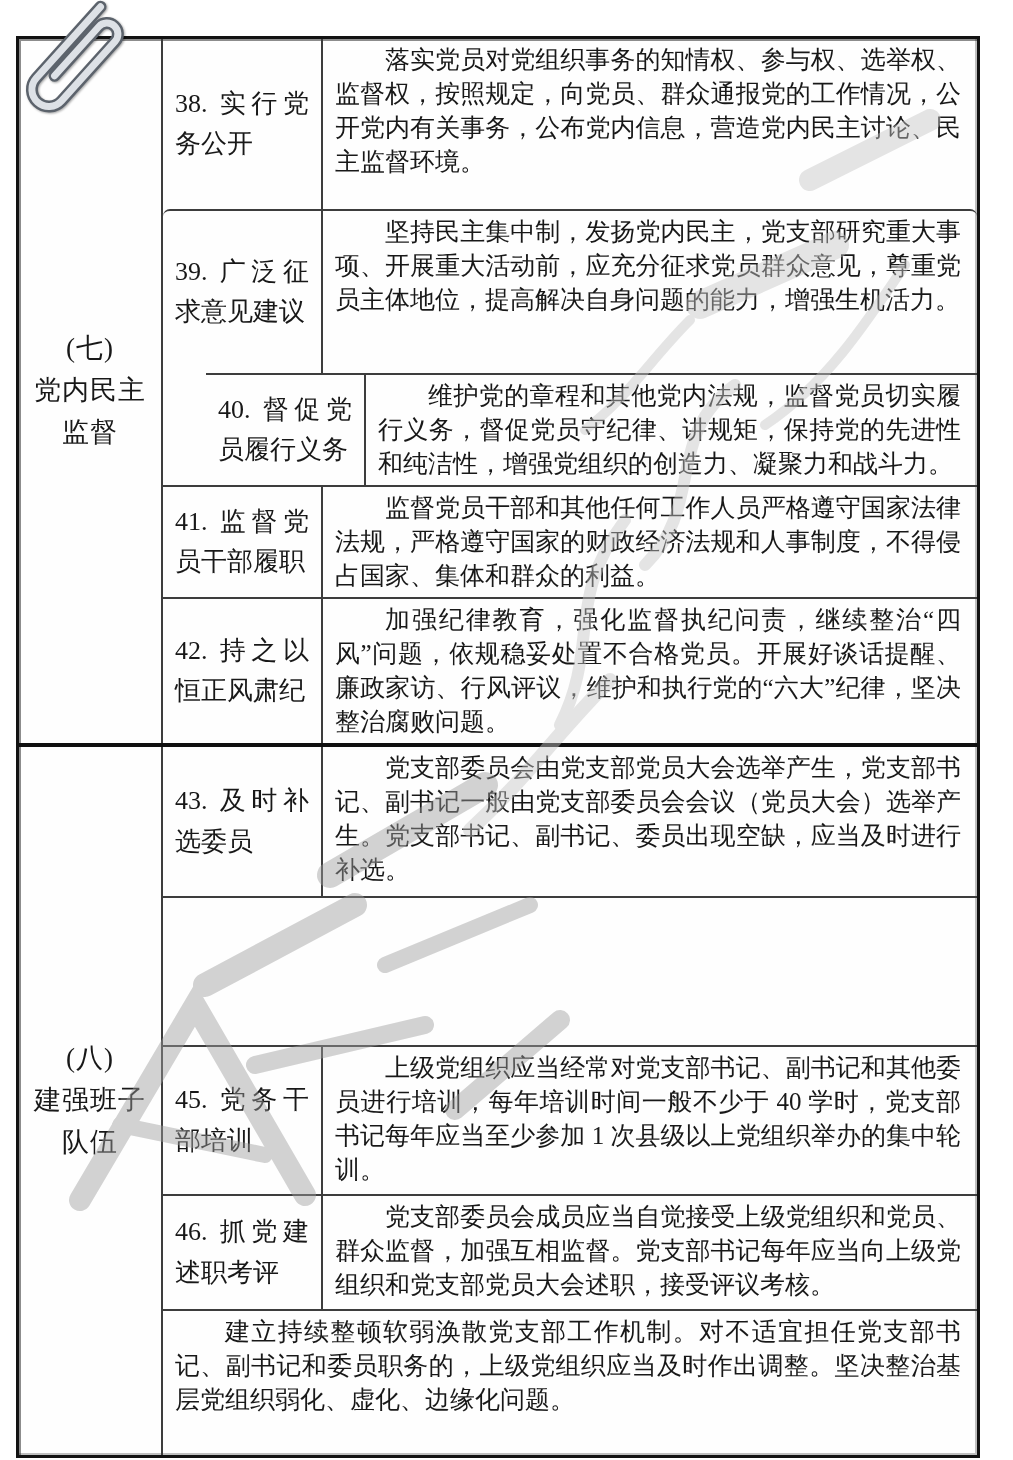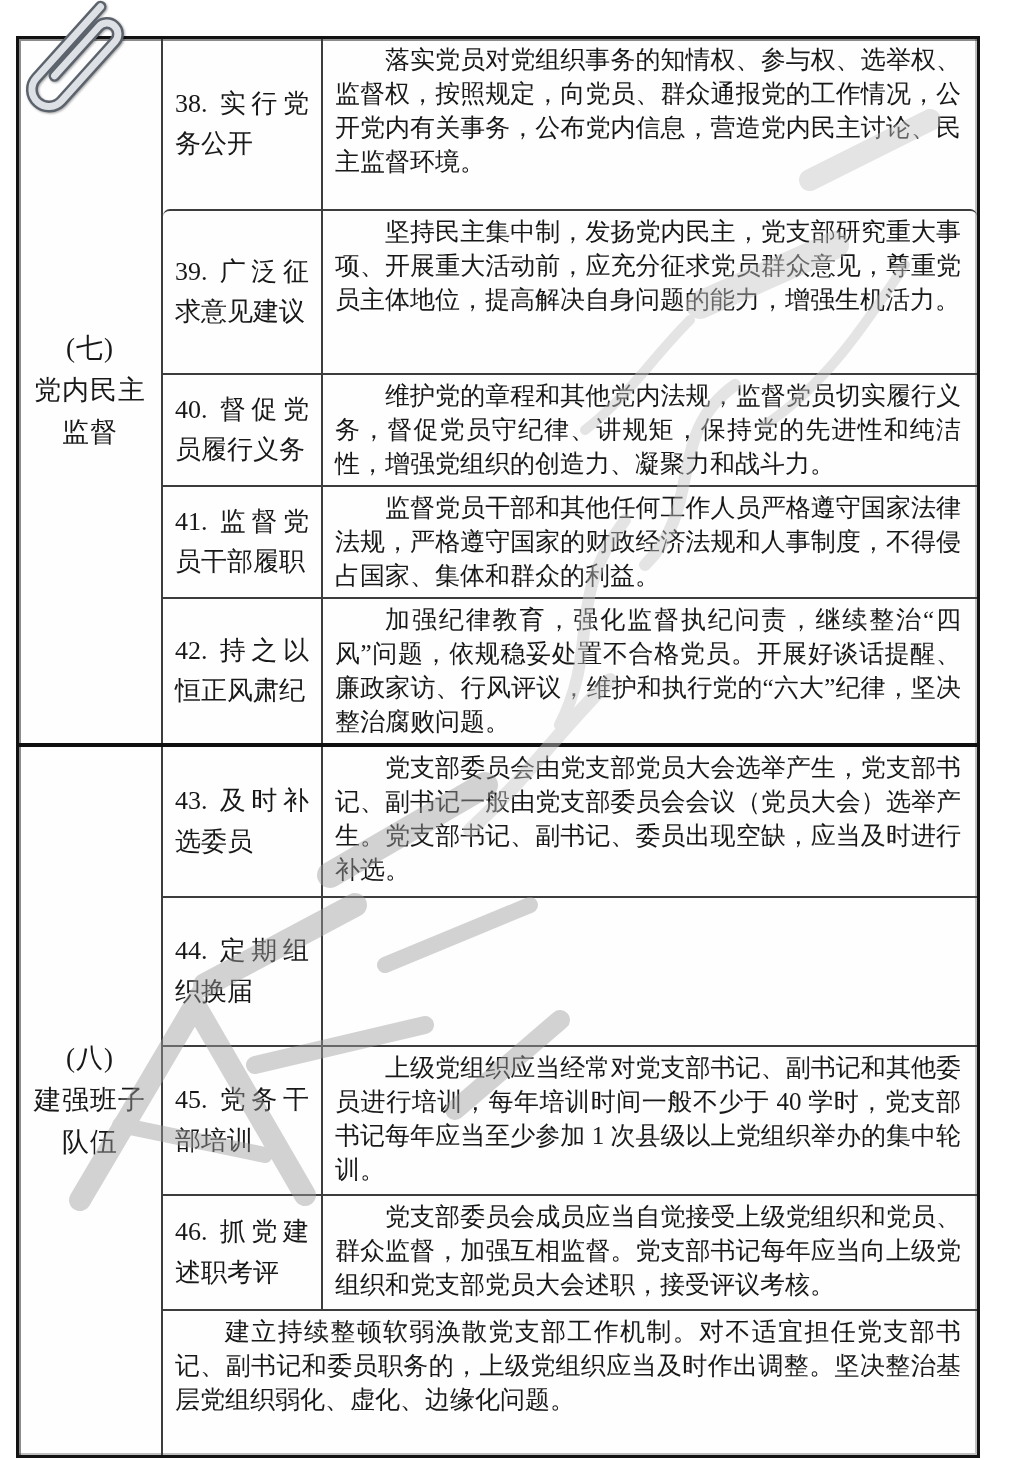--- a/index.html
+++ b/index.html
@@ -104,21 +104,21 @@
     </div>
   </div>
 
   <div class="row" style="min-height: 164px; border-radius: 7px;">
     <div class="item-cell">39. 广泛征求意见建议</div>
     <div class="desc-cell">
       <p class="desc-text">坚持民主集中制，发扬党内民主，党支部研究重大事项、开展重大活动前，应充分征求党员群众意见，尊重党员主体地位，提高解决自身问题的能力，增强生机活力。</p>
     </div>
   </div>
 
-  <div class="row" style="min-height: 112px;">
+  <div class="row" style="min-height: 112px; margin-left: 43px;">
     <div class="item-cell">40. 督促党员履行义务</div>
     <div class="desc-cell">
       <p class="desc-text">维护党的章程和其他党内法规，监督党员切实履行义务，督促党员守纪律、讲规矩，保持党的先进性和纯洁性，增强党组织的创造力、凝聚力和战斗力。</p>
     </div>
   </div>
 
   <div class="row" style="min-height: 102px;">
     <div class="item-cell">41. 监督党员干部履职</div>
     <div class="desc-cell">
       <p class="desc-text">监督党员干部和其他任何工作人员严格遵守国家法律法规，严格遵守国家的财政经济法规和人事制度，不得侵占国家、集体和群众的利益。</p>
@@ -142,21 +142,20 @@
       </div>
     <div class="rows">
   <div class="row" style="min-height: 149px;">
     <div class="item-cell">43. 及时补选委员</div>
     <div class="desc-cell">
       <p class="desc-text">党支部委员会由党支部党员大会选举产生，党支部书记、副书记一般由党支部委员会会议（党员大会）选举产生。党支部书记、副书记、委员出现空缺，应当及时进行补选。</p>
     </div>
   </div>
 
   <div class="row" style="min-height: 149px;">
-    <div class="item-cell">44. 定期组织换届</div>
   </div>
 
   <div class="row" style="min-height: 149px;">
     <div class="item-cell">45. 党务干部培训</div>
     <div class="desc-cell">
       <p class="desc-text">上级党组织应当经常对党支部书记、副书记和其他委员进行培训，每年培训时间一般不少于 40 学时，党支部书记每年应当至少参加 1 次县级以上党组织举办的集中轮训。</p>
     </div>
   </div>
 
   <div class="row" style="min-height: 115px;">

